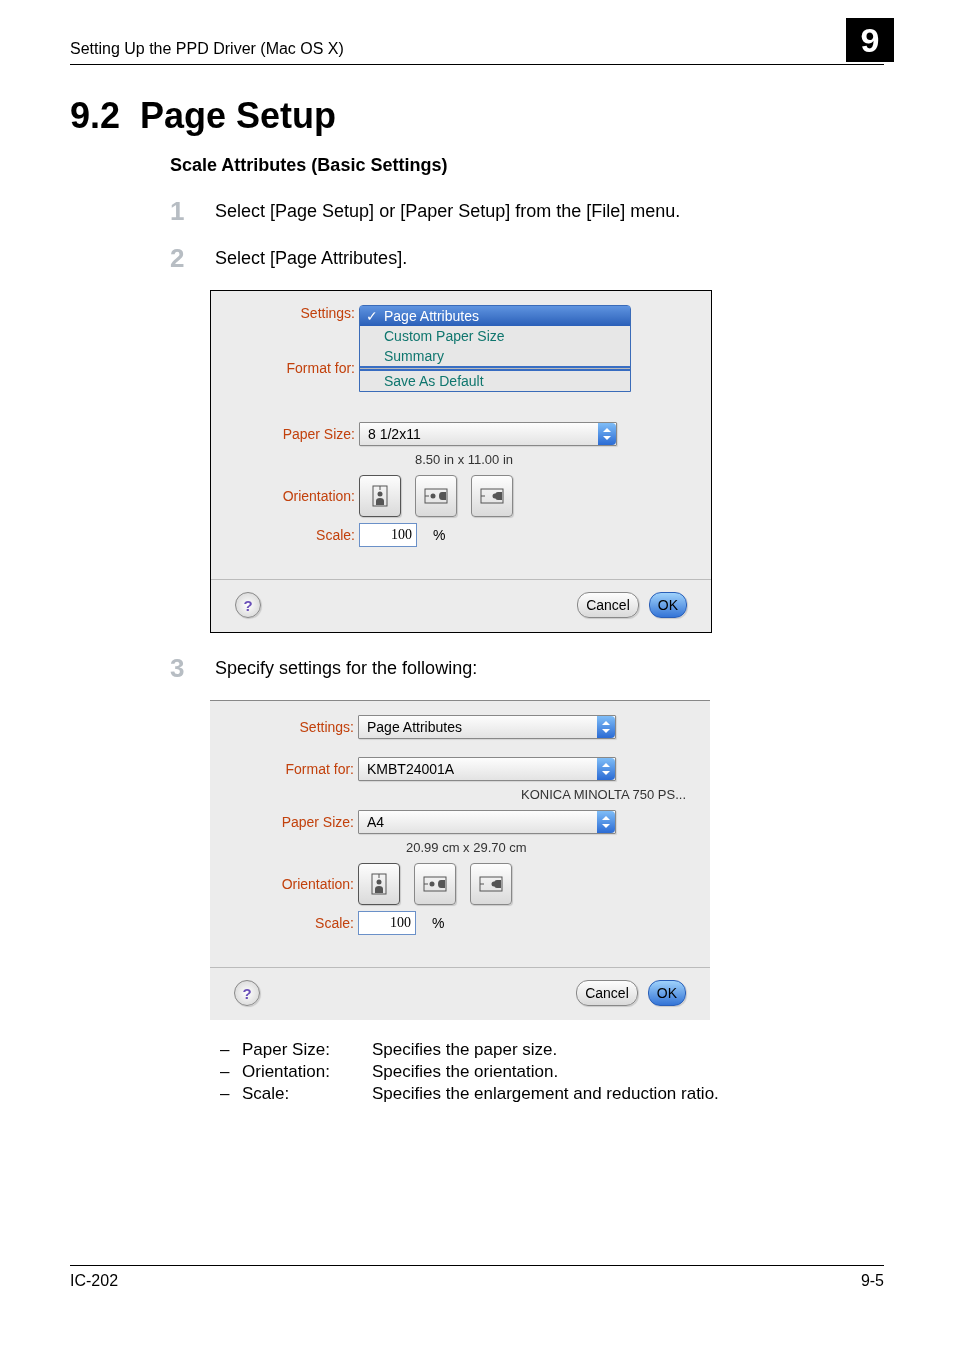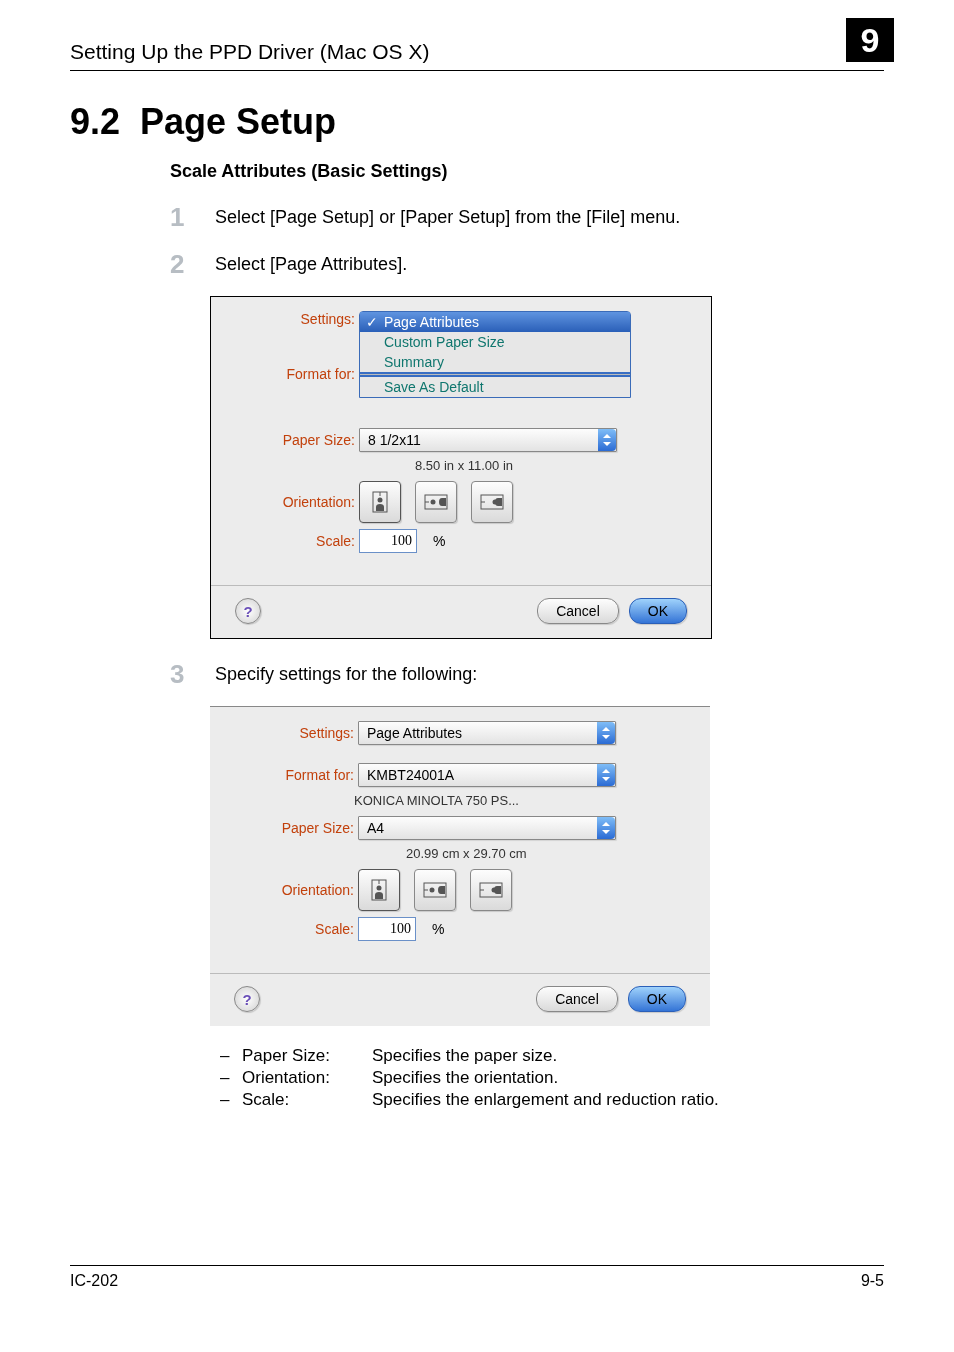--- a/index.html
+++ b/index.html
@@ -22,21 +22,21 @@
     width: 48px;
     height: 44px;
     background: #000;
     color: #fff;
     font-weight: bold;
     font-size: 34px;
     text-align: center;
     line-height: 44px;
   }
   .running-head {
-    font-size: 21px;
+    font-size: 16px;
     border-bottom: 1px solid #000;
     padding-bottom: 6px;
     margin-bottom: 30px;
   }
   h1.section-title {
     font-size: 36px;
     font-weight: bold;
     margin: 0 0 18px 0;
   }
   .sec-num {
@@ -181,21 +181,21 @@
   .help-circle {
     width: 24px; height: 24px; border-radius: 50%;
     background: radial-gradient(#fff,#D0D0D0);
     border: 1px solid #888;
     display:flex; align-items:center; justify-content:center;
     color: #6A4FB8; font-weight:bold; font-size:15px;
     box-shadow: 1px 1px 1px rgba(0,0,0,0.15);
   }
   .push-btn {
     height: 24px;
-    padding: 0 18px;
+    padding: 0 8px;
     border-radius: 12px;
     border: 1px solid #888;
     background: linear-gradient(#FDFDFD,#DADADA);
     display:flex; align-items:center;
     margin-left: 10px;
     font-size: 14px;
     box-shadow: 1px 1px 1px rgba(0,0,0,0.15);
   }
   .push-btn.default {
     background: linear-gradient(#9FD2FB,#3474D6);
@@ -355,21 +355,21 @@
         <div class="label">Format for:</div>
         <div class="popup" style="width:240px;">
           <span>KMBT24001A</span>
           <span class="arrow">
             <svg viewBox="0 0 8 12">
                 <path d="M4 0 L8 4 L0 4 Z M0 8 L8 8 L4 12 Z" fill="#fff"></path>
               </svg>
           </span>
         </div>
       </div>
-      <div class="sub-text" style="margin-left:120px;">KONICA MINOLTA 750 PS...</div>
+      <div class="sub-text" style="margin-left:80px;text-align:right;">KONICA MINOLTA 750 PS...</div>
 
       <div class="row">
         <div class="label">Paper Size:</div>
         <div class="popup" style="width:240px;">
           <span>A4</span>
           <span class="arrow">
             <svg viewBox="0 0 8 12">
                 <path d="M4 0 L8 4 L0 4 Z M0 8 L8 8 L4 12 Z" fill="#fff"></path>
               </svg>
           </span>

